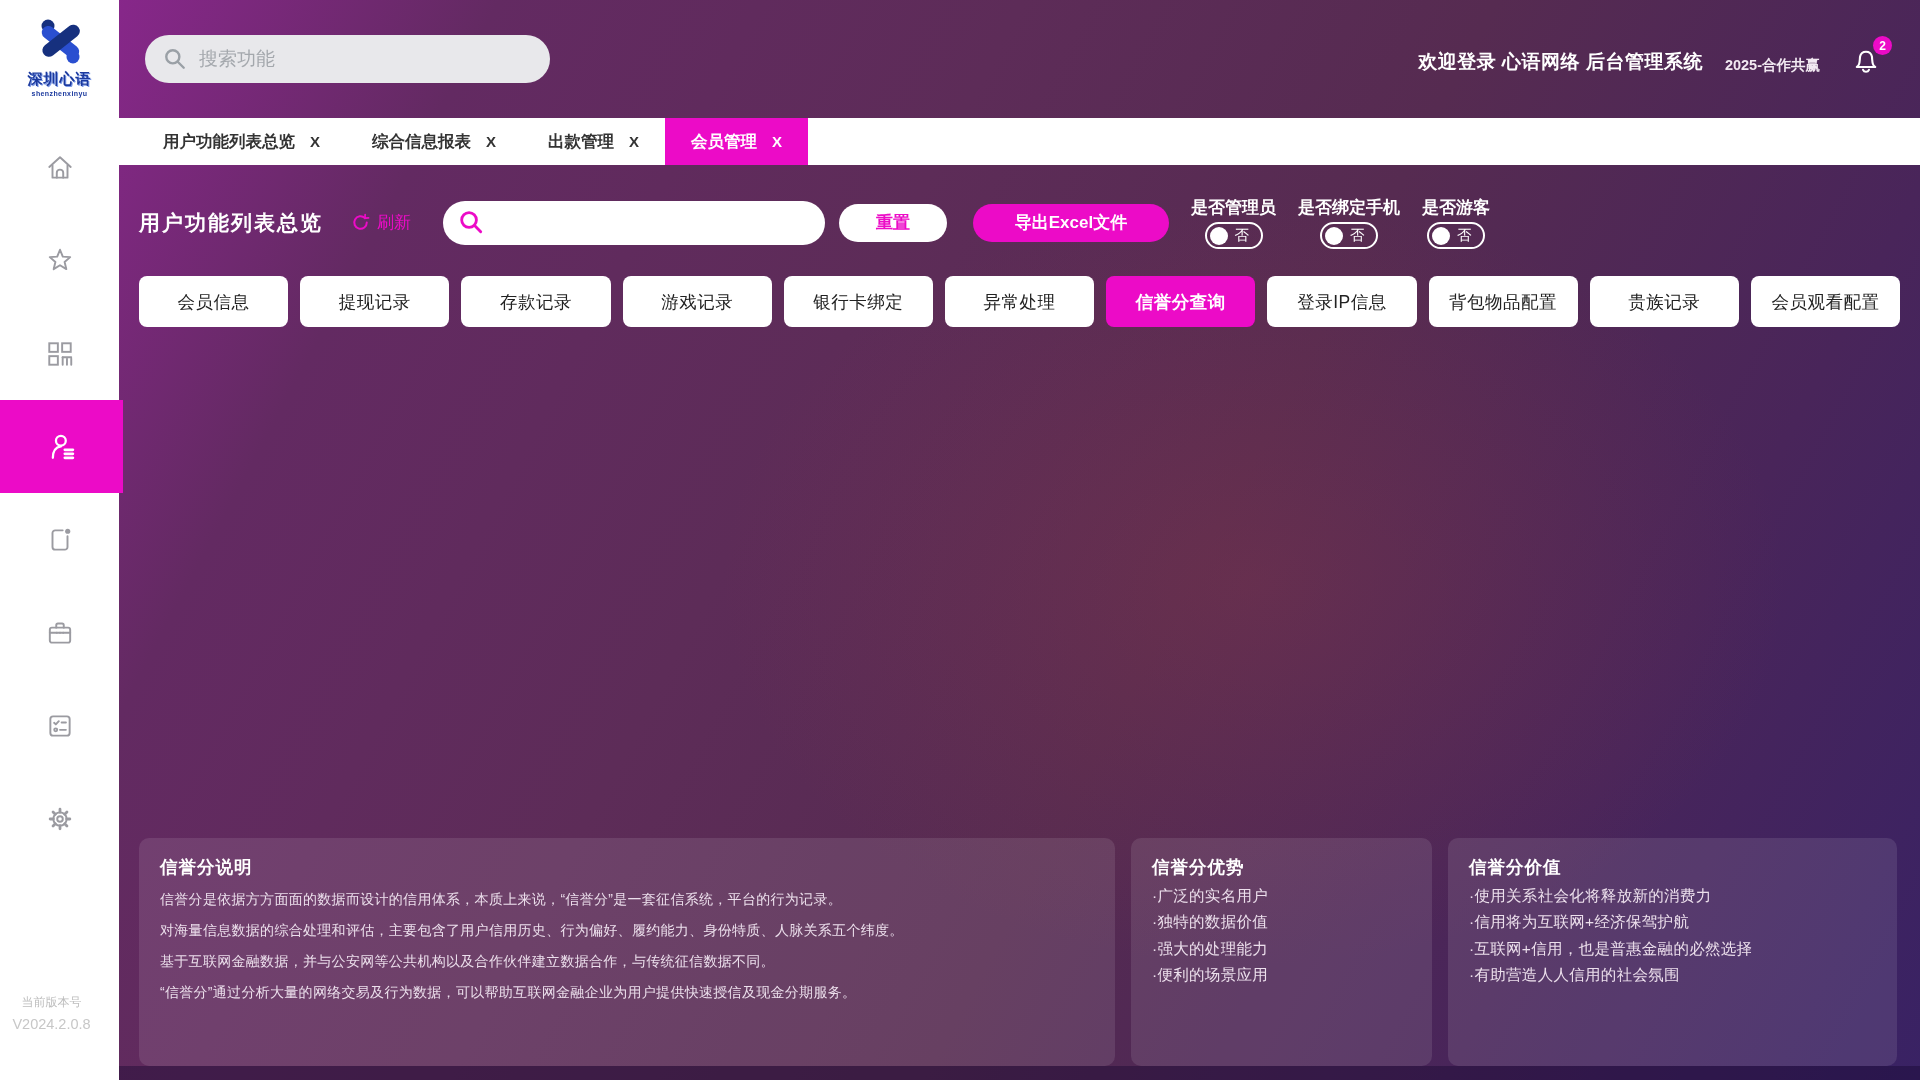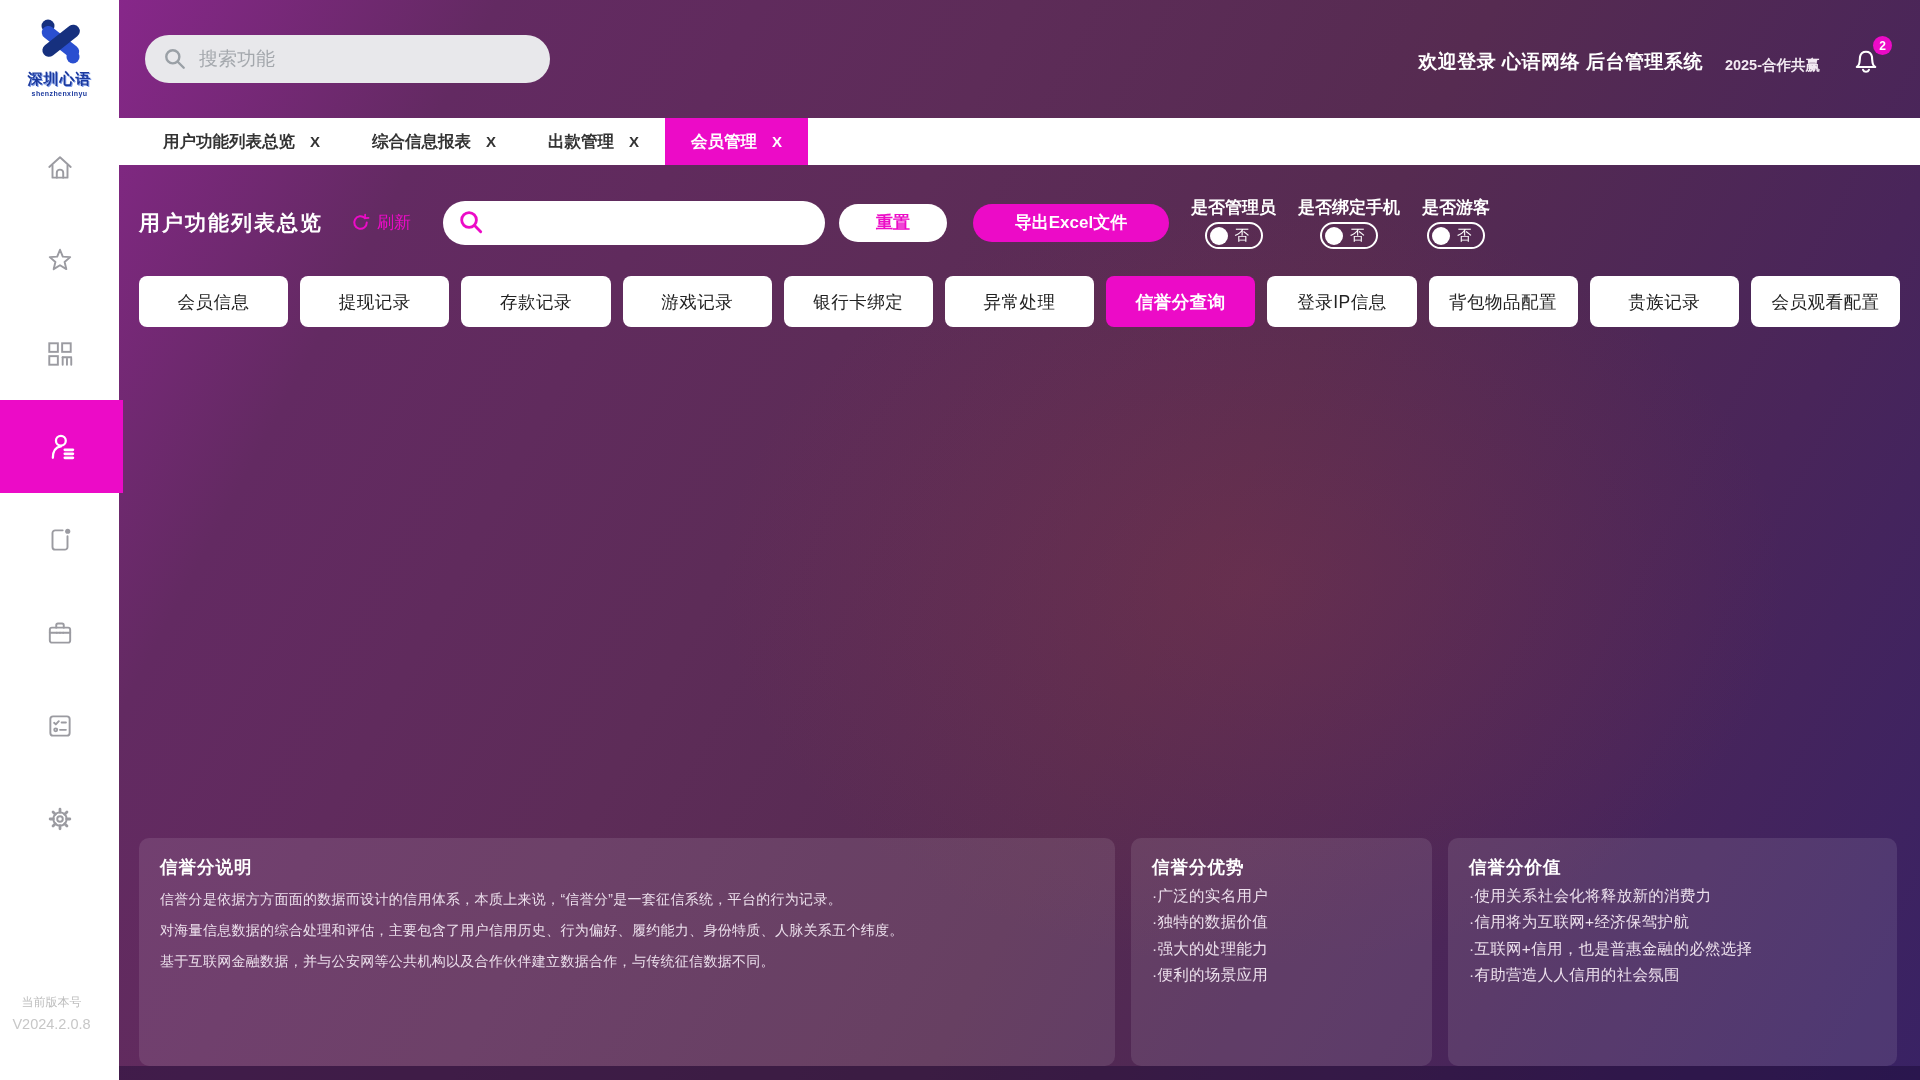--- a/index.html
+++ b/index.html
@@ -321,20 +321,21 @@
         <button class="btn quick-btn">贵族记录</button>
         <button class="btn quick-btn">会员观看配置</button>
       </div>
 
       <div class="cards">
         <div class="card card-desc">
           <div class="card-title">信誉分说明</div>
           <div class="card-line">信誉分是依据方方面面的数据而设计的信用体系，本质上来说，“信誉分”是一套征信系统，平台的行为记录。</div>
           <div class="card-line">对海量信息数据的综合处理和评估，主要包含了用户信用历史、行为偏好、履约能力、身份特质、人脉关系五个纬度。</div>
           <div class="card-line">基于互联网金融数据，并与公安网等公共机构以及合作伙伴建立数据合作，与传统征信数据不同。</div>
+          <div class="card-line">“信誉分”通过分析大量的网络交易及行为数据，可以帮助互联网金融企业为用户提供快速授信及现金分期服务。</div>
         </div>
         <div class="card card-adv">
           <div class="card-title">信誉分优势</div>
           <div class="card-item">·广泛的实名用户</div>
           <div class="card-item">·独特的数据价值</div>
           <div class="card-item">·强大的处理能力</div>
           <div class="card-item">·便利的场景应用</div>
         </div>
         <div class="card card-value">
           <div class="card-title">信誉分价值</div>

